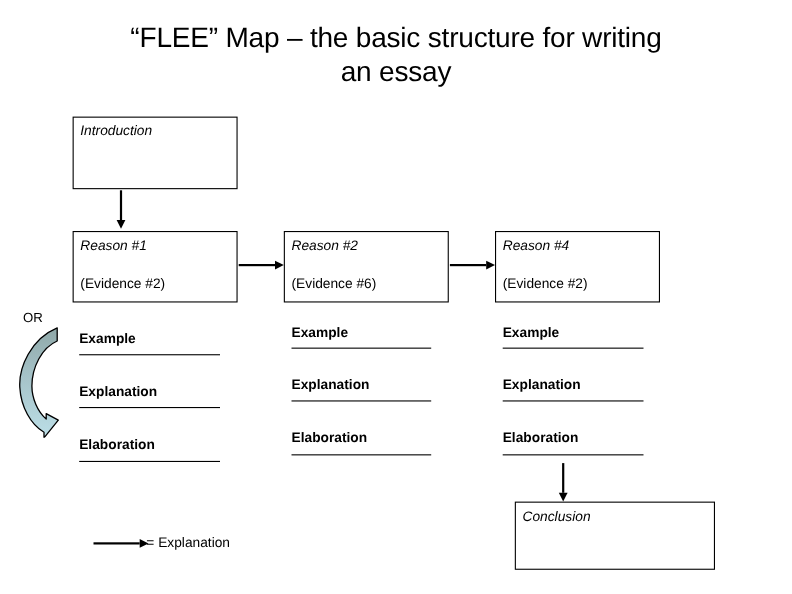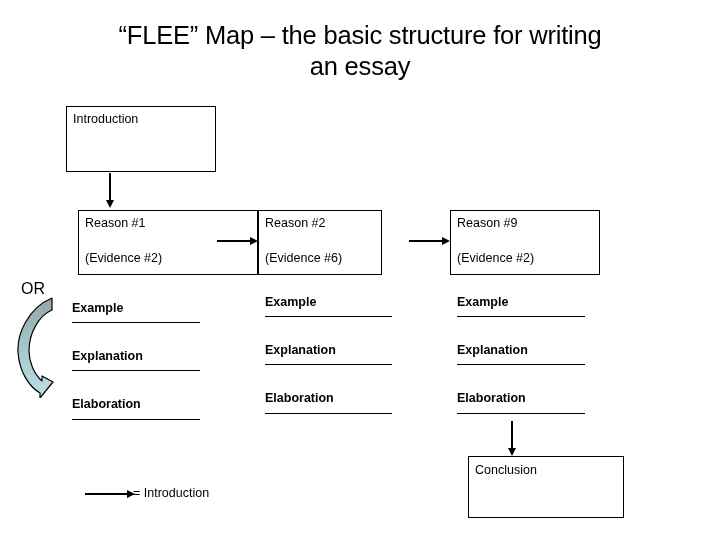--- a/index.html
+++ b/index.html
@@ -44,35 +44,36 @@
     background: transparent;
     box-sizing: border-box;
   }
   .box-label {
     position: absolute;
     left: 6px;
     top: 5px;
     font-size: 12.5px;
     line-height: 15px;
     white-space: nowrap;
+    font-style: italic;
   }
   .box-sublabel {
     position: absolute;
     left: 6px;
     top: 40px;
     font-size: 12.5px;
     line-height: 15px;
     white-space: nowrap;
   }
 
   #box-intro   { left: 66px;  top: 106px; width: 150px; height: 66px; }
-  #box-reason1 { left: 78px;  top: 210px; width: 180px; height: 65px; }
-  #box-reason2 { left: 258px; top: 210px; width: 124px; height: 65px; }
+  #box-reason1 { left: 66px;  top: 210px; width: 150px; height: 65px; }
+  #box-reason2 { left: 258px; top: 210px; width: 150px; height: 65px; }
   #box-reason3 { left: 450px; top: 210px; width: 150px; height: 65px; }
-  #box-conclusion { left: 468px; top: 456px; width: 156px; height: 62px; }
+  #box-conclusion { left: 468px; top: 456px; width: 182px; height: 62px; }
 
   #box-conclusion .box-label { top: 6px; }
 
   
   .v-arrow {
     position: absolute;
     width: 2px;
     background: #000000;
   }
   .v-arrow::after {
@@ -107,21 +108,21 @@
   }
   #arrow-reason1-to-reason2 { left: 217px; top: 240px; width: 33px; }
   #arrow-reason2-to-reason3 { left: 409px; top: 240px; width: 33px; }
   #legend-arrow { left: 85px; top: 493px; width: 42px; }
 
   
   #or-label {
     position: absolute;
     left: 21px;
     top: 281px;
-    font-size: 16px;
+    font-size: 12px;
     line-height: 16px;
   }
   #curved-or-arrow {
     position: absolute;
     left: 12px;
     top: 294px;
     width: 48px;
     height: 104px;
   }
 
@@ -195,21 +196,21 @@
   <div class="h-arrow" id="arrow-reason1-to-reason2"></div>
 
   <div class="box" id="box-reason2">
     <span class="box-label">Reason #2</span>
     <span class="box-sublabel">(Evidence #6)</span>
   </div>
 
   <div class="h-arrow" id="arrow-reason2-to-reason3"></div>
 
   <div class="box" id="box-reason3">
-    <span class="box-label">Reason #9</span>
+    <span class="box-label">Reason #4</span>
     <span class="box-sublabel">(Evidence #2)</span>
   </div>
 
   <div id="or-label">OR</div>
 
   <svg id="curved-or-arrow" viewBox="0 0 48 104">
     <defs>
       <linearGradient id="orGrad" x1="0" y1="0" x2="0" y2="1">
         <stop offset="0%" stop-color="#8fa8a8"></stop>
         <stop offset="45%" stop-color="#a6c3c9"></stop>
@@ -255,15 +256,15 @@
   <div class="flee-item" id="flee-c3-elaboration">Elaboration</div>
   <div class="flee-rule" id="flee-c3-elaboration-rule"></div>
 
   <div class="v-arrow" id="arrow-elab3-to-conclusion"></div>
 
   <div class="box" id="box-conclusion">
     <span class="box-label">Conclusion</span>
   </div>
 
   <div class="h-arrow" id="legend-arrow"></div>
-  <div id="legend-text">= Introduction</div>
+  <div id="legend-text">= Explanation</div>
 
 </div>
 
 </body></html>

